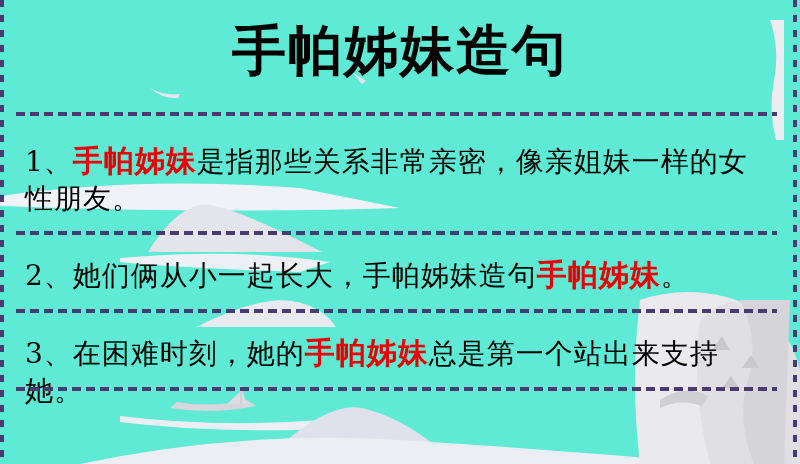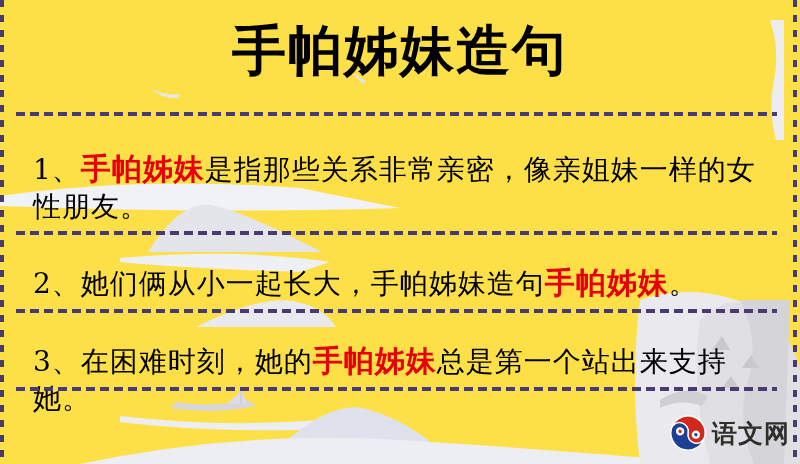--- a/index.html
+++ b/index.html
@@ -1,19 +1,19 @@
 <!DOCTYPE html>
 <html><head>
 <meta charset="utf-8">
 <style>
   html,body{margin:0;padding:0;background:#fff;}
   .page{
     position:relative;
     width:800px;height:464px;
-    background:#fde047;
+    background:#5eead4;
     overflow:hidden;
     font-family:"DejaVu Serif", serif;
   }
   
   .bg{position:absolute;left:0;top:0;width:800px;height:464px;}
   
   .vborder{
     position:absolute;top:0;bottom:0;width:4px;
     background:repeating-linear-gradient(180deg,#4a3a72 0 7px,transparent 7px 15px);
   }
@@ -28,21 +28,21 @@
   
   .title{
     position:absolute;top:14px;left:0;right:0;margin:0;
     text-align:center;
     font-size:54px;line-height:72px;font-weight:900;
     color:#000;letter-spacing:2px;
     font-family:"DejaVu Serif", serif;
   }
   
   .sentence{
-    position:absolute;left:21px;right:30px;margin:12px;
+    position:absolute;left:21px;right:30px;margin:4px;
     font-size:28px;line-height:37px;
     color:#000;letter-spacing:1px;
     font-family:"DejaVu Serif", serif;
   }
   .s1{top:138px;} .s2{top:252px;} .s3{top:330px;}
   .kw{
     color:#e60000;font-weight:bold;font-size:30px;
   }
   
   .logo{
@@ -101,29 +101,14 @@
   <div class="divider d2"></div>
 
   <p class="sentence s2"><span>2、</span><span>她们俩从小一起长大，手帕姊妹造句</span><span class="kw">手帕姊妹</span><span>。</span></p>
 
   <div class="divider d3"></div>
 
   <p class="sentence s3"><span>3、</span><span>在困难时刻，她的</span><span class="kw">手帕姊妹</span><span>总是第一个站出来支持她。</span></p>
 
   <div class="divider d4"></div>
 
-  <div class="logo">
-    <svg width="38" height="38" viewBox="0 0 40 40">
-      <g transform="rotate(-78 20 20)">
-
-        <path d="M20,2 A18,18 0 0 1 20,38 A9,9 0 0 1 20,20 A9,9 0 0 0 20,2 Z" fill="#d3281e" stroke="#ffffff" stroke-width="1.4"></path>
-
-        <path d="M20,2 A18,18 0 0 0 20,38 A9,9 0 0 1 20,20 A9,9 0 0 0 20,2 Z" fill="#1d3f96" stroke="#ffffff" stroke-width="1.4"></path>
-        <circle cx="20" cy="11.5" r="4.4" fill="#ffffff"></circle>
-        <circle cx="20" cy="11.5" r="1.8" fill="#d3281e"></circle>
-        <circle cx="20" cy="28.5" r="4.4" fill="#ffffff"></circle>
-        <circle cx="20" cy="28.5" r="1.8" fill="#1d3f96"></circle>
-      </g>
-    </svg>
-    <span class="logo-text">语文网</span>
-  </div>
 
 </div>
 
 </body></html>

